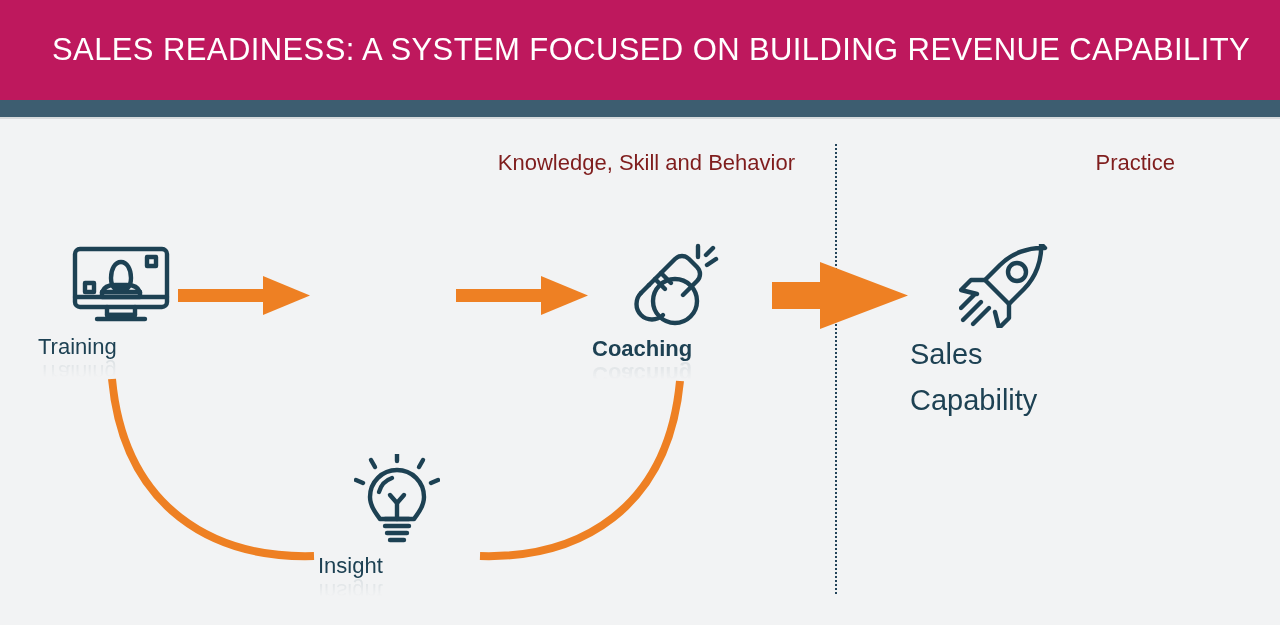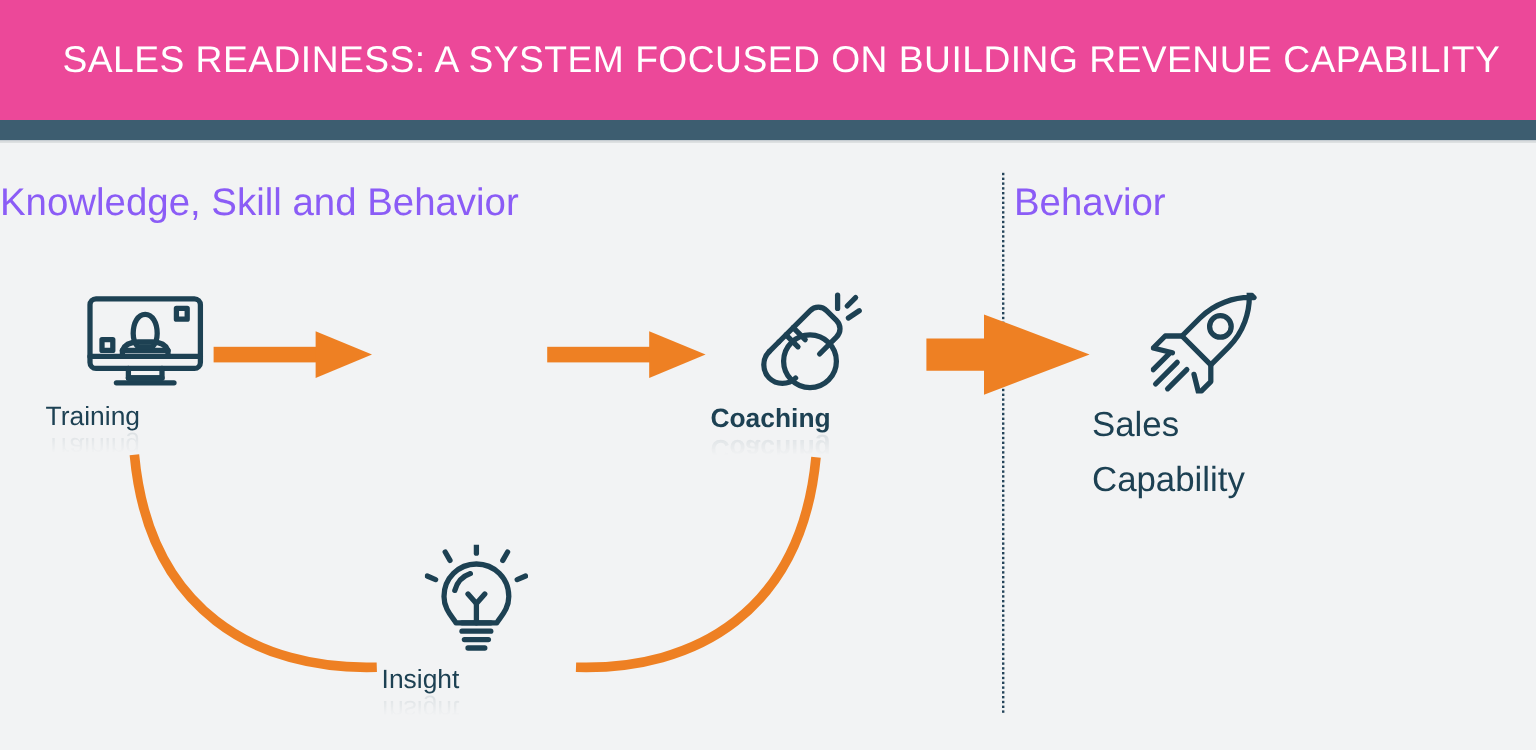--- a/index.html
+++ b/index.html
@@ -8,21 +8,21 @@
     background:#f2f3f4;
     font-family:"Liberation Sans", sans-serif;
     overflow:hidden;
     position:relative;
   }
   .slide{position:relative;width:1280px;height:625px;overflow:hidden;background:#f2f3f4;}
 
   
   .header{
     position:absolute;left:0;top:0;width:1280px;height:100px;
-    background:#ec4899;
+    background:#be185d;
     display:flex;align-items:center;
   }
   .header-title{
     color:#ffffff;
     font-size:31px;
     letter-spacing:.4px;
     font-weight:400;
     padding-left:52px;
     white-space:nowrap;
   }
@@ -33,25 +33,25 @@
   .header-band-edge{
     position:absolute;left:0;top:117px;width:1280px;height:2px;
     background:#d8dbdd;
   }
 
   
   .stage{position:absolute;left:0;top:119px;width:1280px;height:506px;}
 
   .section-heading{
     position:absolute;
-    color:#8b5cf6;
-    font-size:32px;
+    color:#7f1d1d;
+    font-size:22px;
     font-weight:400;
     white-space:nowrap;
-    text-align:left;
+    text-align:right;
   }
   #heading-left{left:0;top:31px;width:795px;}
   #heading-right{left:845px;top:31px;width:330px;}
 
   
   .divider{
     position:absolute;left:835px;top:25px;
     width:0;height:450px;
     border-left:2px dotted #24445a;
   }
@@ -96,21 +96,21 @@
 
   <div class="header">
     <div class="header-title">SALES READINESS: A SYSTEM FOCUSED ON BUILDING REVENUE CAPABILITY</div>
   </div>
   <div class="header-band"></div>
   <div class="header-band-edge"></div>
 
   <div class="stage">
 
     <div class="section-heading" id="heading-left">Knowledge, Skill and Behavior</div>
-    <div class="section-heading" id="heading-right">Behavior</div>
+    <div class="section-heading" id="heading-right">Practice</div>
 
     <div class="divider"></div>
 
     <svg class="overlay" viewBox="0 0 1280 506" width="1280" height="506">
 
       <g>
         <rect x="178" y="170" width="96" height="13" fill="#ee8023"></rect>
         <polygon points="263,157 310,176.5 263,196" fill="#ee8023"></polygon>
       </g>
 

